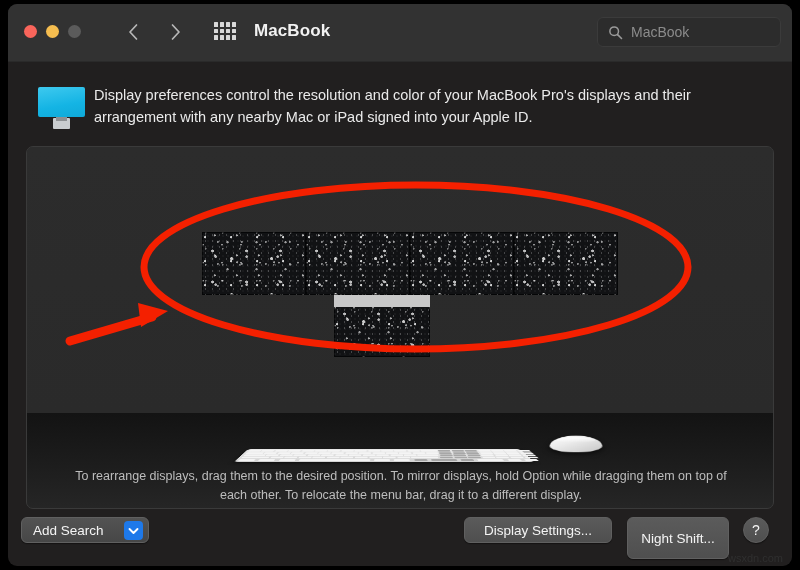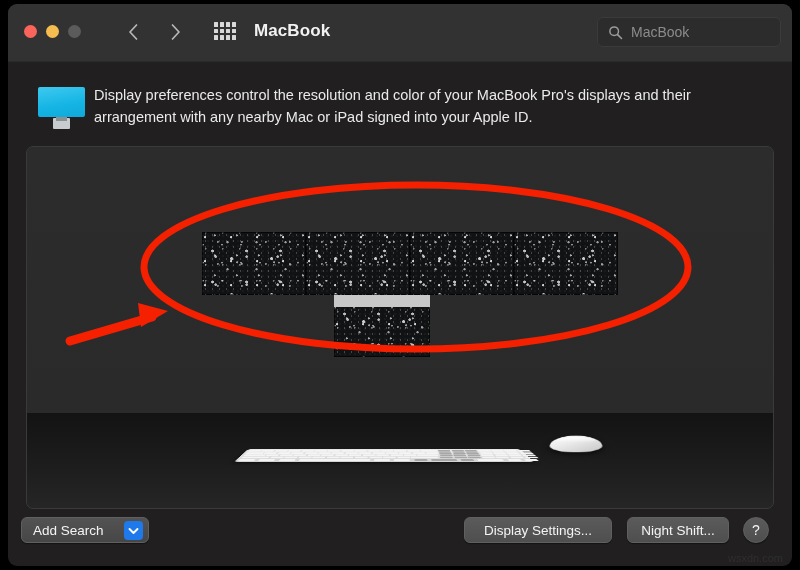--- a/index.html
+++ b/index.html
@@ -214,21 +214,21 @@
     justify-content: flex-start; padding-left: 11px;
     background: linear-gradient(180deg, #535353 0%, #474747 100%);
   }
   #add-display-chevron {
     position: absolute; right: 5px; top: 3px;
     width: 19px; height: 19px;
     background: #1e79ea; border-radius: 4px;
     display:flex; align-items:center; justify-content:center;
   }
   #btn-display-settings { left: 456px; top: 513px; width: 148px; height: 26px; }
-  #btn-night-shift      { left: 619px; top: 513px; width: 102px; height: 26px; }
+  #btn-night-shift      { left: 619px; top: 513px; width: 102px; height: 42px; }
   #btn-help {
     left: 735px; top: 513px; width: 26px; height: 26px;
     border-radius: 50%; font-size: 14px;
   }
 
   
   #annotations {
     position: absolute; left: 0; top: 0; width: 800px; height: 570px;
     pointer-events: none;
   }
@@ -409,20 +409,21 @@
         <div class="k dark" style="width:26px"></div>
         <div class="k dark" style="width:13px"></div>
         <div class="k" style="width:26px"></div>
           <div class="k" style="width:13px"></div>
         <div class="k" style="width:13px"></div>
       </div>
     </div>
 
     <div id="mouse"></div>
 
+    <div id="panel-hint">To rearrange displays, drag them to the desired position. To mirror displays, hold Option while dragging them on top of each other. To relocate the menu bar, drag it to a different display.</div>
   </div>
 
   <div class="btn" id="btn-add-display">
     <span>Add Search</span>
     <span id="add-display-chevron">
       <svg width="11" height="8" viewBox="0 0 11 8">
         <path d="M1.5 2 L5.5 6 L9.5 2" fill="none" stroke="#ffffff" stroke-width="1.9" stroke-linecap="round" stroke-linejoin="round"></path>
       </svg>
     </span>
   </div>

